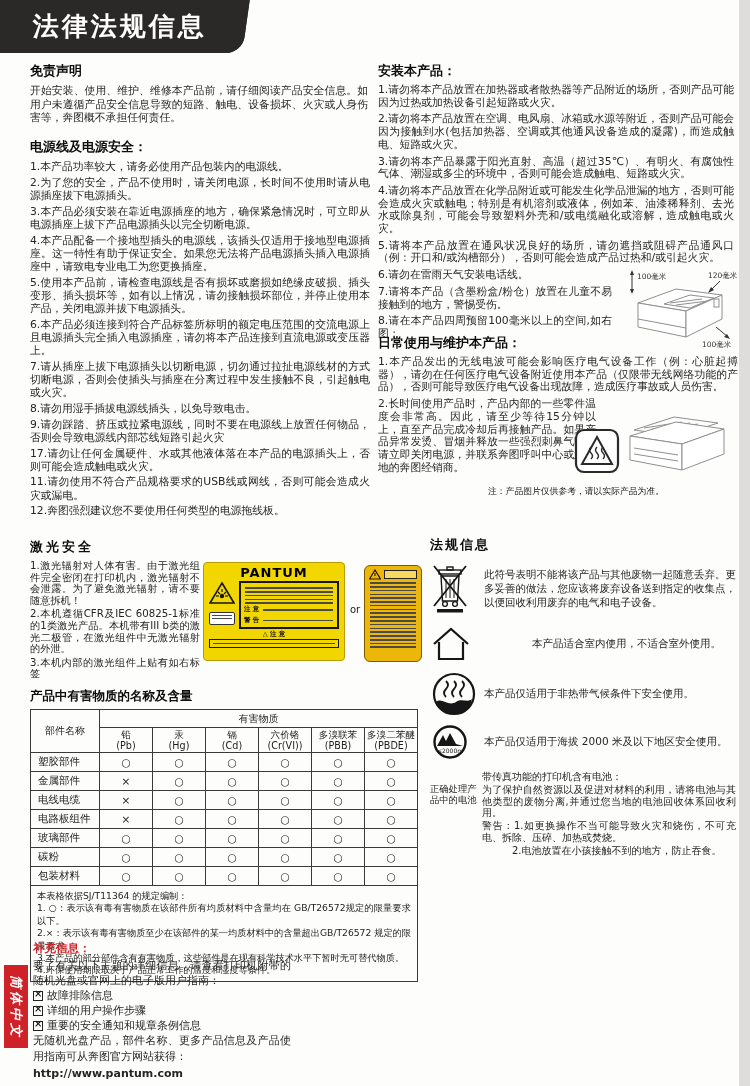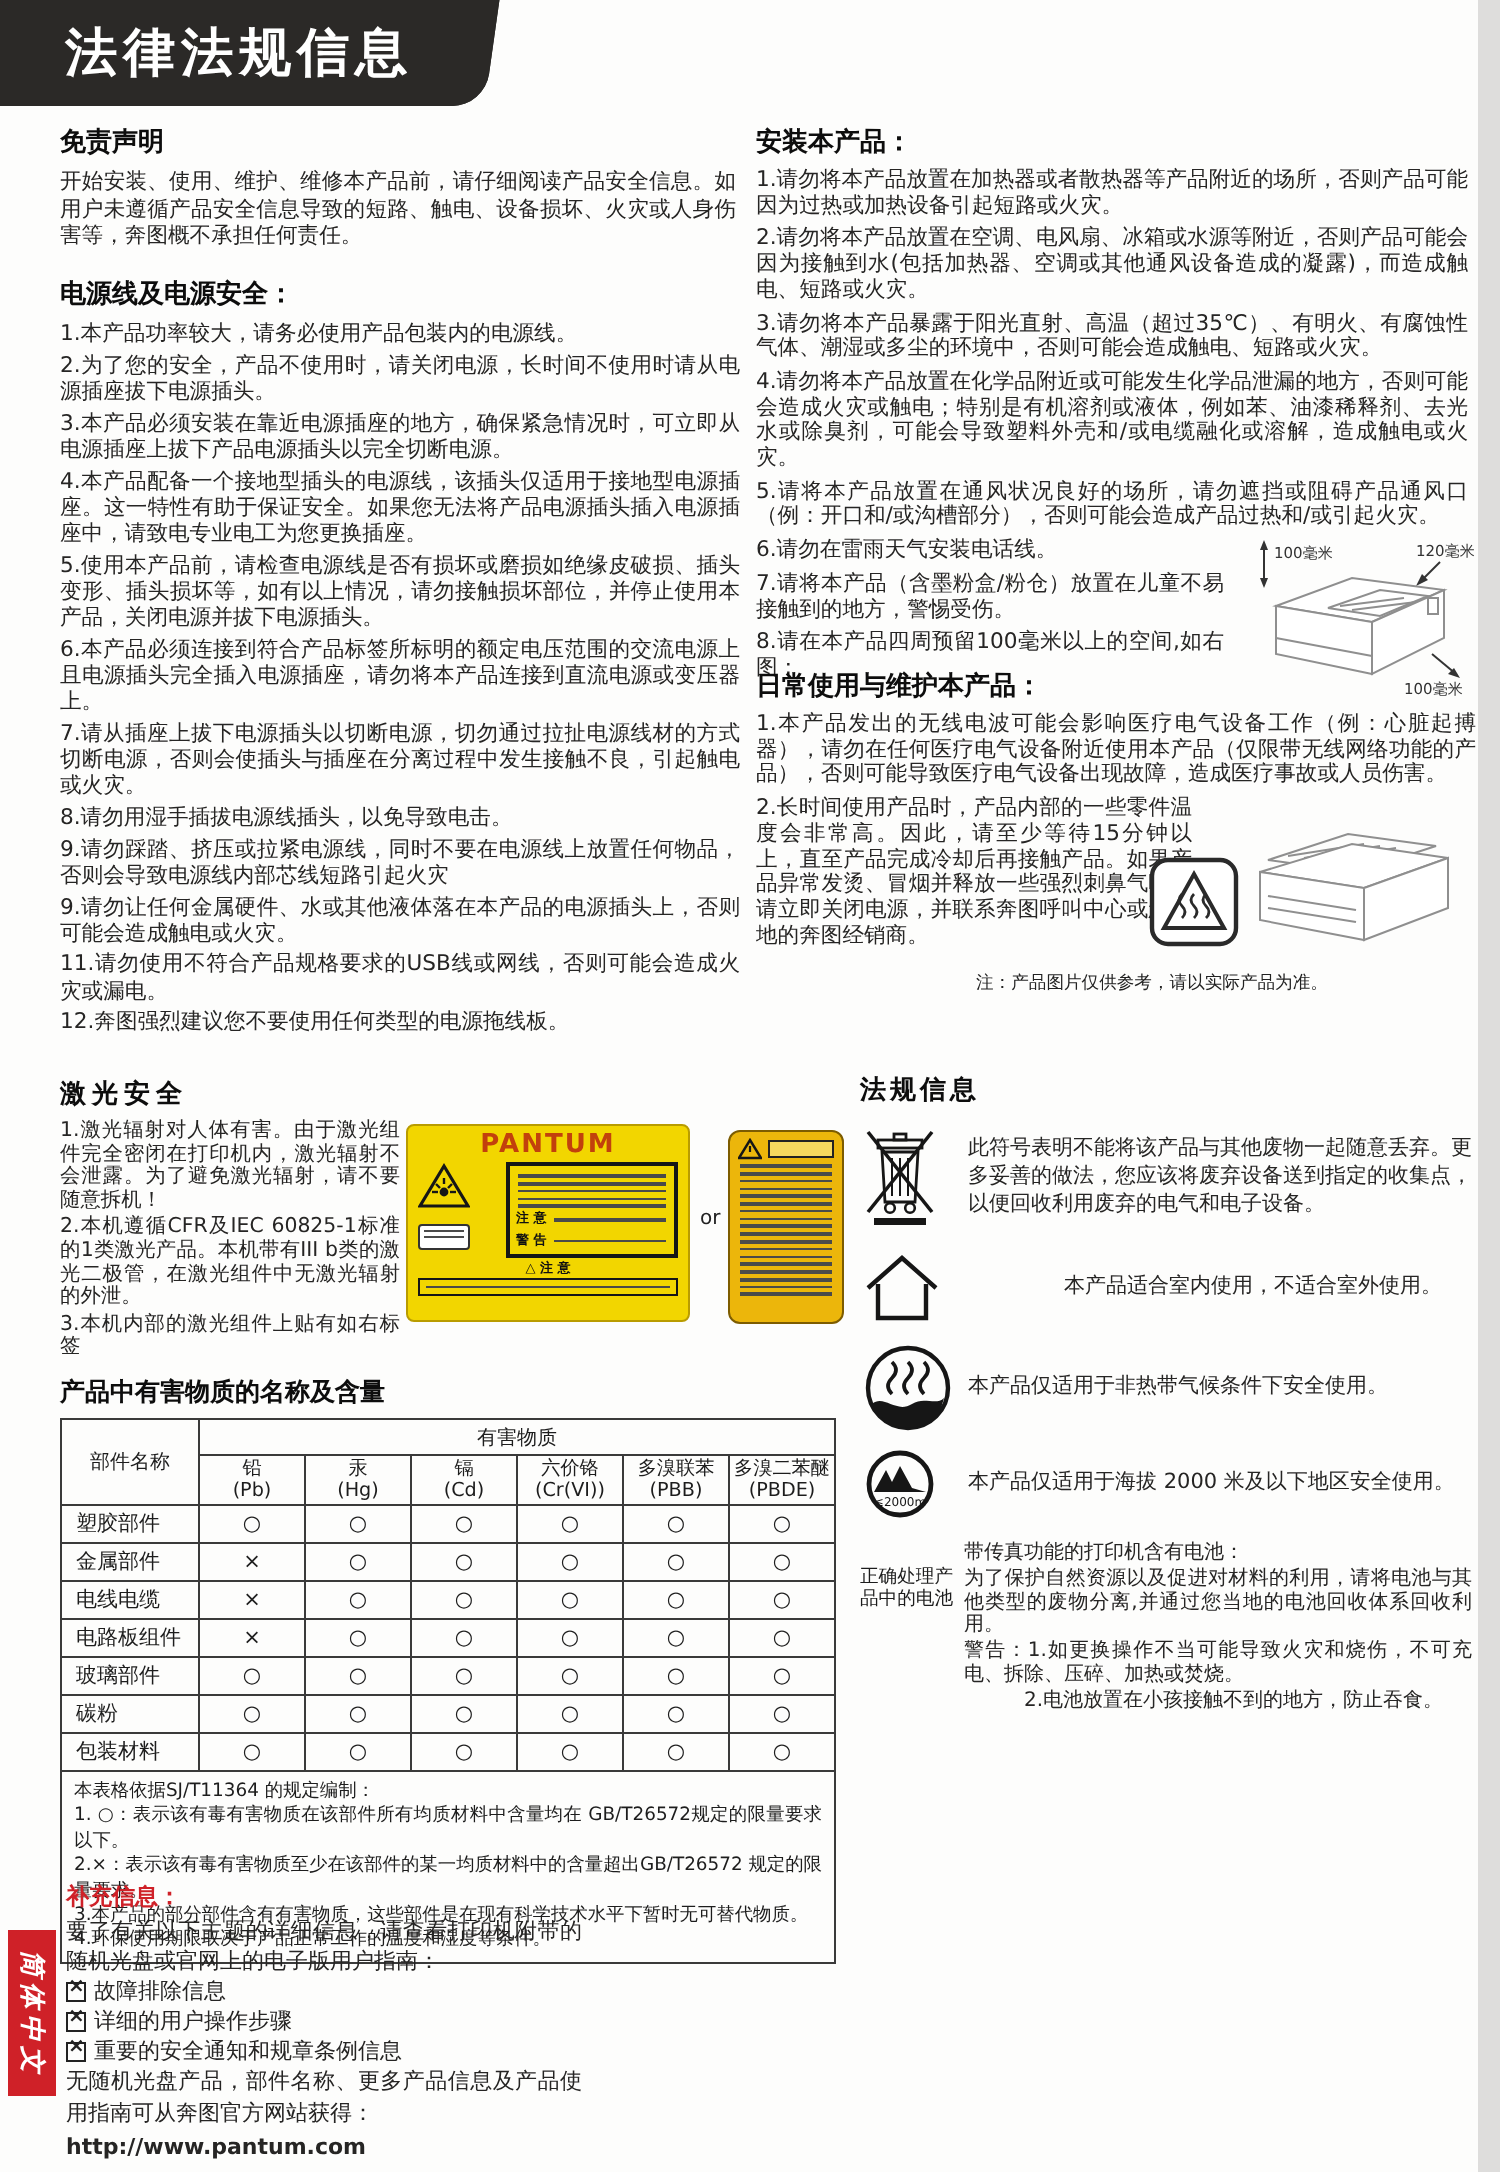--- a/index.html
+++ b/index.html
@@ -35,22 +35,22 @@
   .dimlbl{font-size:7.5px;fill:#333;}
   .sketch{stroke:#8f8f8f;fill:#fff;stroke-width:1;}
   .sketchline{stroke:#8f8f8f;fill:none;stroke-width:1;}
 
   
   #laser{left:30px;top:538px;width:400px;height:142px;}
   #laser .h{letter-spacing:3px;}
   #laser .t{width:170px;font-size:10.2px;line-height:11.6px;margin-bottom:2px;}
   .lab-big{position:absolute;left:173px;top:24px;width:142px;height:99px;background:#f2d600;
            border:1px solid #b99c00;border-radius:4px;padding:3px 5px;box-sizing:border-box;}
-  .pantum{text-align:center;font-weight:bold;font-size:13px;letter-spacing:1px;color:#c2410c;line-height:14px;}
-  .lab-mid{display:flex;gap:18px;margin-top:1px;}
+  .pantum{text-align:center;font-weight:bold;font-size:13px;letter-spacing:1px;color:#000000;line-height:14px;}
+  .lab-mid{display:flex;gap:4px;margin-top:1px;}
   .lab-left{width:26px;}
   .mini-box{background:#fff;border:1px solid #333;border-radius:2px;height:9px;margin-top:3px;padding:1px;}
   .lab-inner{flex:1;border:2px solid #161616;height:48px;padding:2px 3px;box-sizing:border-box;}
   .hl{height:1.6px;background:#4a4a4a;margin:2.2px 1px 0 1px;}
   .zrow{display:flex;align-items:center;gap:3px;margin-top:1.5px;}
   .zrow b{font-size:6.5px;color:#111;white-space:nowrap;font-weight:bold;}
   .zrow .hl{flex:1;margin-top:0;}
   .lab-strip{text-align:center;font-size:6.5px;font-weight:bold;color:#111;margin-top:2px;line-height:7px;}
   .lab-foot{border:1px solid #161616;height:9px;margin-top:1px;padding:1.5px 2px;box-sizing:border-box;}
   .or{position:absolute;left:320px;top:66px;font-size:10px;color:#222;}
@@ -123,21 +123,21 @@
 
     <p class="t">1.本产品功率较大，请务必使用产品包装内的电源线。</p>
         <p class="t">2.为了您的安全，产品不使用时，请关闭电源，长时间不使用时请从电源插座拔下电源插头。</p>
         <p class="t">3.本产品必须安装在靠近电源插座的地方，确保紧急情况时，可立即从电源插座上拔下产品电源插头以完全切断电源。</p>
         <p class="t">4.本产品配备一个接地型插头的电源线，该插头仅适用于接地型电源插座。这一特性有助于保证安全。如果您无法将产品电源插头插入电源插座中，请致电专业电工为您更换插座。</p>
         <p class="t">5.使用本产品前，请检查电源线是否有损坏或磨损如绝缘皮破损、插头变形、插头损坏等，如有以上情况，请勿接触损坏部位，并停止使用本产品，关闭电源并拔下电源插头。</p>
         <p class="t">6.本产品必须连接到符合产品标签所标明的额定电压范围的交流电源上且电源插头完全插入电源插座，请勿将本产品连接到直流电源或变压器上。</p>
         <p class="t">7.请从插座上拔下电源插头以切断电源，切勿通过拉扯电源线材的方式切断电源，否则会使插头与插座在分离过程中发生接触不良，引起触电或火灾。</p>
         <p class="t">8.请勿用湿手插拔电源线插头，以免导致电击。</p>
         <p class="t">9.请勿踩踏、挤压或拉紧电源线，同时不要在电源线上放置任何物品，否则会导致电源线内部芯线短路引起火灾</p>
-        <p class="t">9.请勿让任何金属硬件、水或其他液体落在本产品的电源插头上，否则可能会造成触电或火灾。</p>
+        <p class="t">17.请勿让任何金属硬件、水或其他液体落在本产品的电源插头上，否则可能会造成触电或火灾。</p>
         <p class="t">11.请勿使用不符合产品规格要求的USB线或网线，否则可能会造成火灾或漏电。</p>
         <p class="t">12.奔图强烈建议您不要使用任何类型的电源拖线板。</p>
       </div>
   </section>
 
   <section id="install">
     <h2 class="h">安装本产品：</h2>
     <div>
 
     <p class="t">1.请勿将本产品放置在加热器或者散热器等产品附近的场所，否则产品可能因为过热或加热设备引起短路或火灾。</p>

